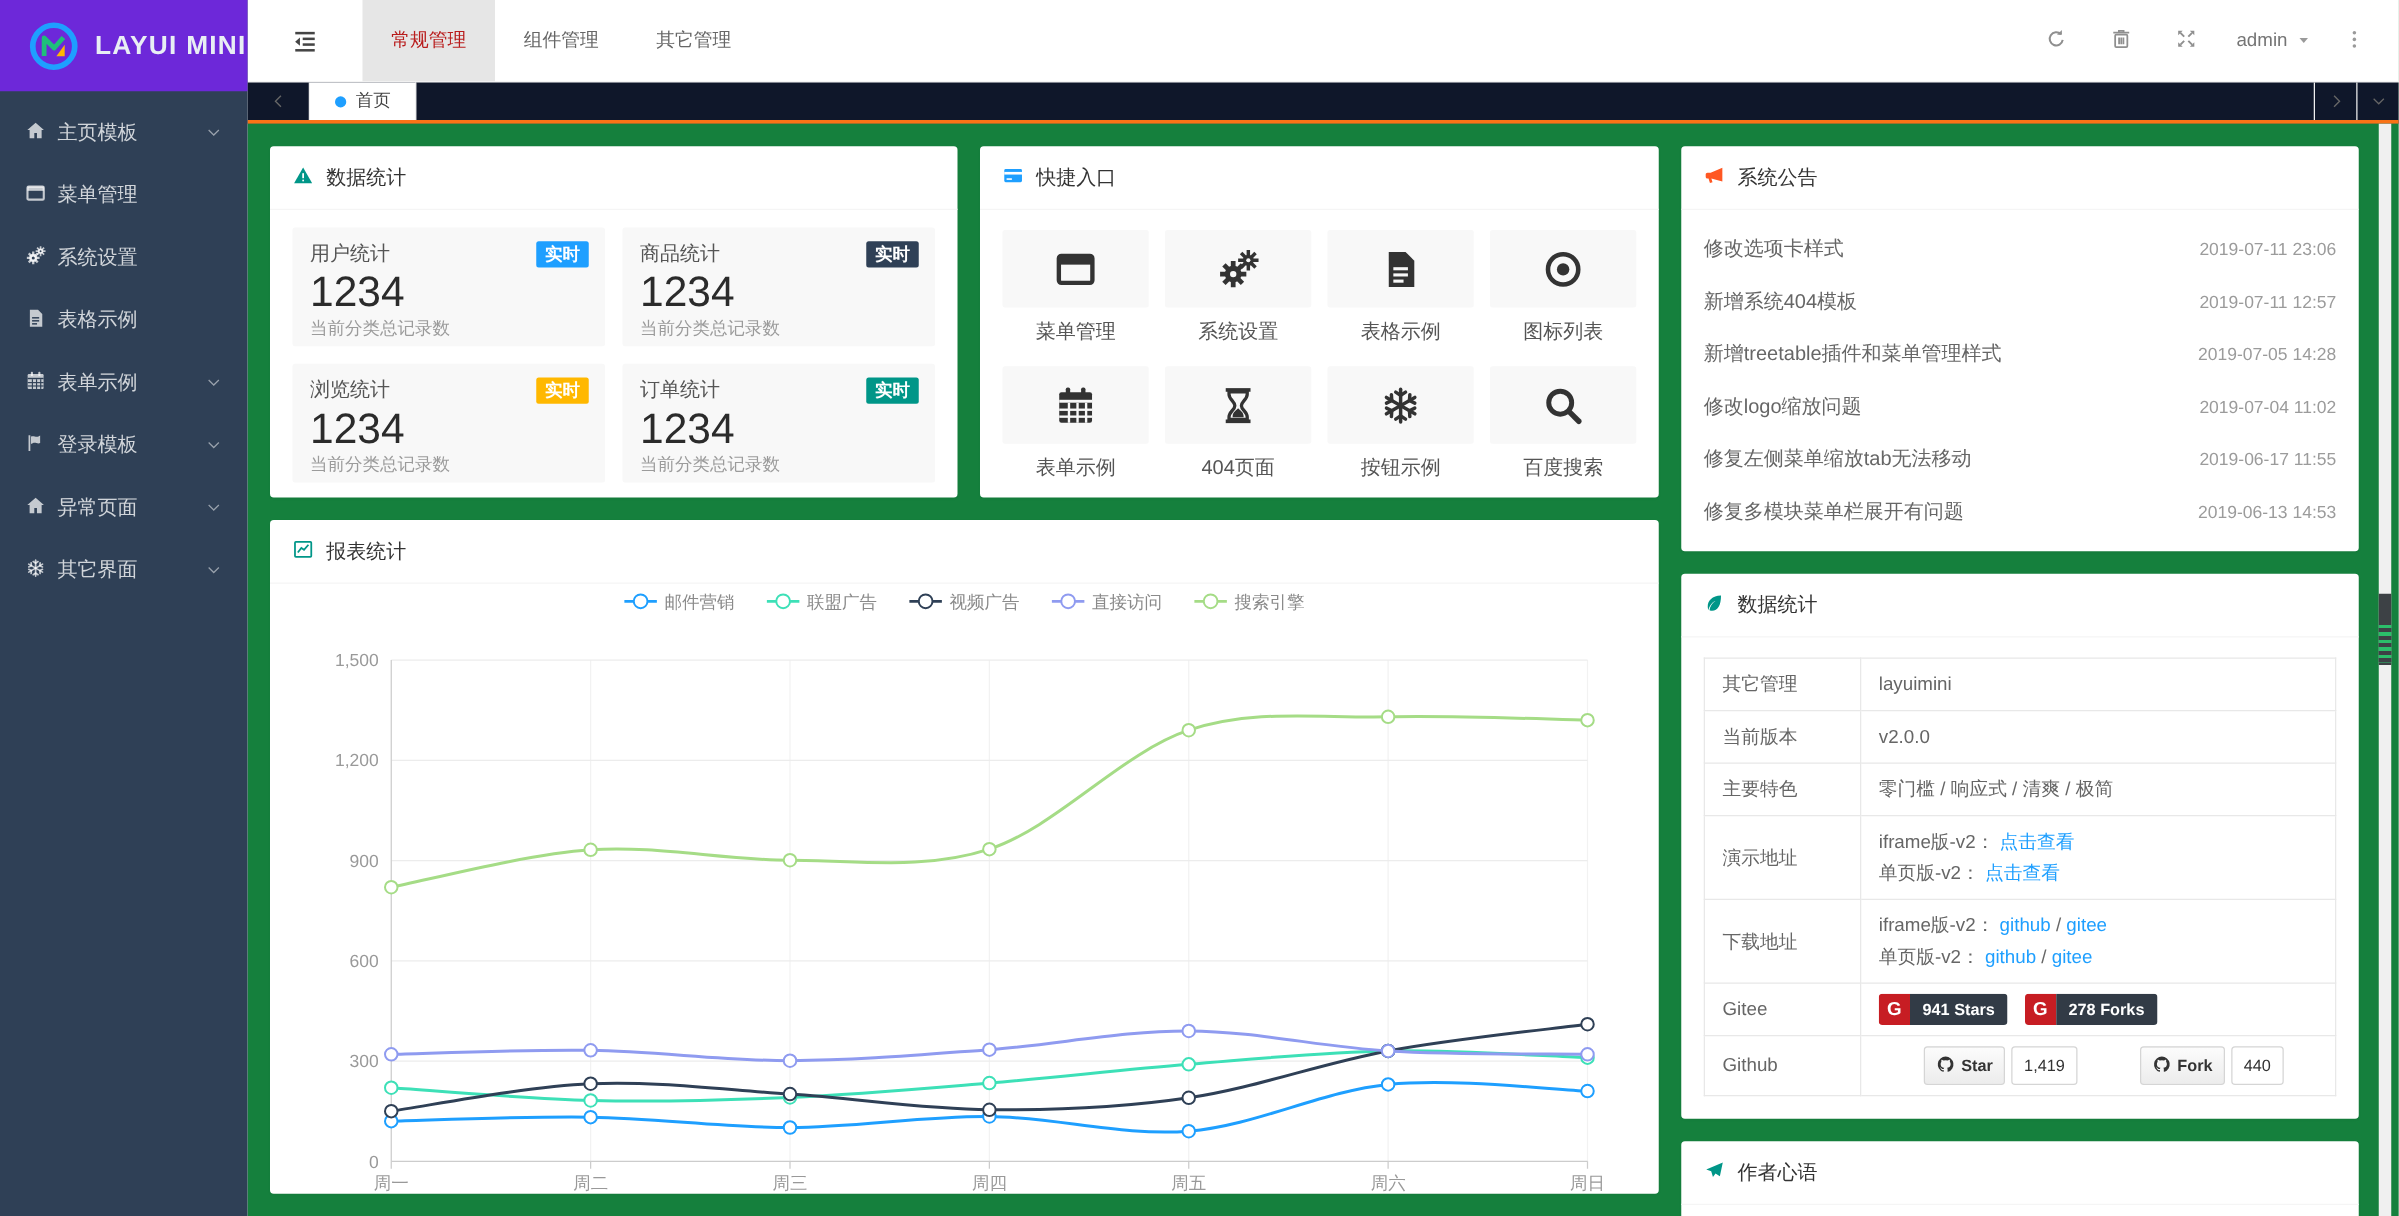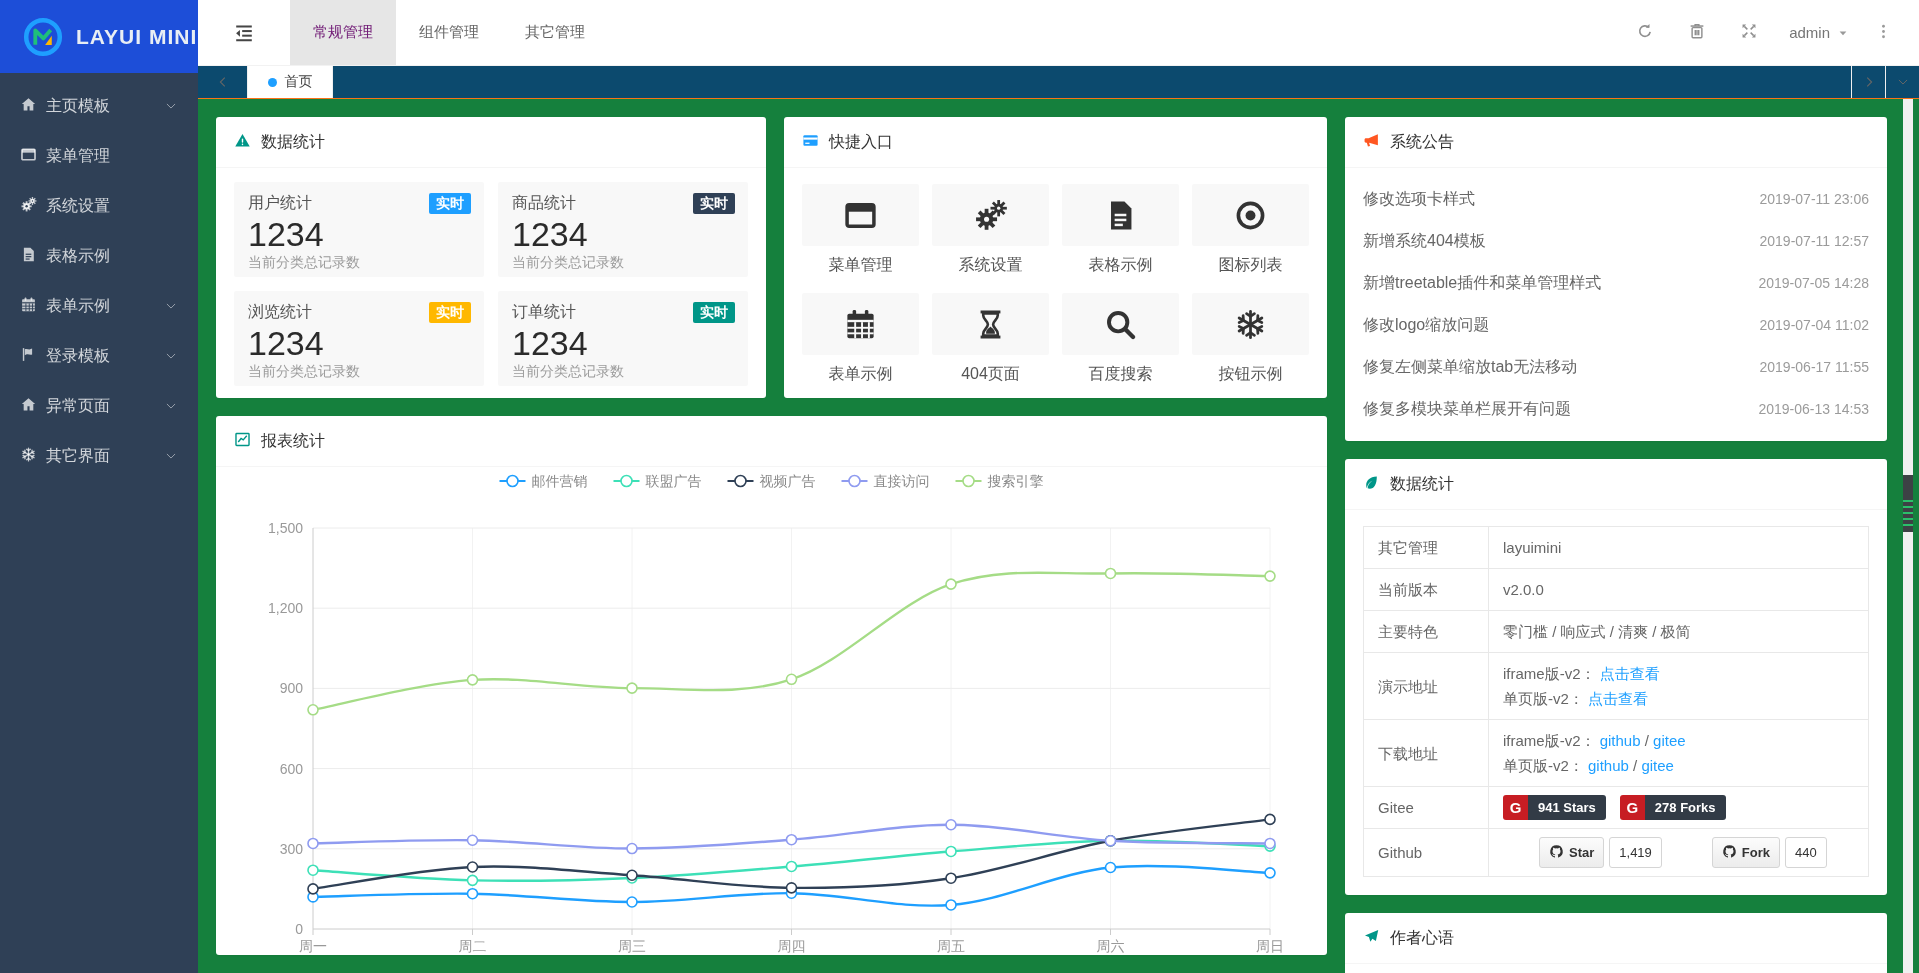--- a/index.html
+++ b/index.html
@@ -2,43 +2,43 @@
 <html><head>
 <meta charset="utf-8">
 <style>
   html,body{margin:0;padding:0;}
   body{width:1919px;height:973px;overflow:hidden;font-family:"Liberation Sans","DejaVu Sans",sans-serif;background:#fff;color:#333;}
   .app{position:relative;width:1919px;height:973px;overflow:hidden;}
   .ic{width:1em;height:1em;display:inline-block;vertical-align:-0.12em;fill:currentColor;}
 
   
   .sidebar{position:absolute;left:0;top:0;bottom:0;width:198px;background:#2f4056;z-index:5;}
-  .logo-bar{height:73px;background:#1d4ed8;display:flex;align-items:center;padding-left:22px;gap:12px;}
+  .logo-bar{height:73px;background:#6d28d9;display:flex;align-items:center;padding-left:22px;gap:12px;}
   .logo-mark{width:42px;height:42px;flex:none;}
   .logo-text{color:#e8eef4;font-size:21px;font-weight:bold;letter-spacing:1px;}
   .menu{list-style:none;margin:0;padding:8px 0 0 0;}
   .menu li{height:50px;display:flex;align-items:center;padding:0 20px;color:rgba(255,255,255,.78);font-size:16px;cursor:pointer;--hole:#2f4056;}
   .menu li .icw{width:26px;font-size:17px;color:rgba(255,255,255,.72);}
   .menu li .chev{margin-left:auto;font-size:14px;color:rgba(255,255,255,.5);}
 
   
   .main{position:absolute;left:198px;top:0;right:0;bottom:0;}
   .topbar{height:66px;background:#fff;display:flex;align-items:stretch;border-bottom:1px solid #f2f2f2;box-sizing:border-box;}
   .collapse-btn{width:92px;display:flex;align-items:center;justify-content:center;font-size:22px;color:#454545;cursor:pointer;}
   .mod-tabs{display:flex;}
   .mod-tab{padding:0 23px;display:flex;align-items:center;font-size:15px;color:#666;cursor:pointer;}
-  .mod-tab.active{background:#e6e6e6;color:#701a75;}
+  .mod-tab.active{background:#e6e6e6;color:#b91c1c;}
   .top-actions{margin-left:auto;display:flex;align-items:center;padding-right:16px;}
   .tb-btn{width:52px;text-align:center;font-size:18px;color:#8f8f8f;cursor:pointer;}
   .admin-dd{display:flex;align-items:center;gap:7px;color:#757575;font-size:15px;padding:0 14px;cursor:pointer;}
   .admin-dd .ic{font-size:12px;color:#9a9a9a;}
   .more-btn{width:40px;text-align:center;font-size:17px;color:#9a9a9a;cursor:pointer;}
 
   
-  .tabstrip{height:33px;background:#0c4a6e;display:flex;align-items:stretch;border-bottom:1px solid #f97316;box-sizing:border-box;justify-content:flex-end;}
+  .tabstrip{height:33px;background:#0f172a;display:flex;align-items:stretch;border-bottom:3px solid #f97316;box-sizing:border-box;justify-content:flex-end;}
   .ts-btn{width:49px;display:flex;align-items:center;justify-content:center;color:#666;font-size:14px;border-right:1px solid #f0f0f0;cursor:pointer;}
   .ts-tab{width:84px;display:flex;align-items:center;justify-content:center;gap:8px;font-size:14px;color:#444;border-right:1px solid #f0f0f0;cursor:pointer;background:#fff;}
   .ts-dot{width:9px;height:9px;border-radius:50%;background:#1E9FFF;}
   .ts-right{margin-left:auto;display:flex;}
   .ts-right .ts-btn{border-right:none;border-left:1px solid #f0f0f0;width:33px;}
 
   
   .content{height:874px;box-sizing:border-box;background:#15803d;padding:18px 32px 18px 18px;display:flex;gap:18px;overflow:hidden;}
   .card{background:#fff;border-radius:3px;box-shadow:0 1px 2px rgba(0,0,0,.05);}
   .card-h{height:50px;display:flex;align-items:center;padding:0 18px;border-bottom:1px solid #f5f5f5;font-size:16px;color:#333;gap:10px;}
@@ -431,47 +431,47 @@
                       <rect x="5.2" y="19.6" width="13.6" height="2"></rect>
                       <path d="M7 4.4h10v1.3c0 2.9-3.2 4-3.2 6.3 0 2.3 3.2 3.4 3.2 6.3v1.3H7v-1.3c0-2.9 3.2-4 3.2-6.3 0-2.3-3.2-3.4-3.2-6.3z" fill="none" stroke="currentColor" stroke-width="1.8"></path>
                       <path d="M12 13.4c.9 1.2 3 2 3 4.3v.7H9v-.7c0-2.3 2.1-3.1 3-4.3z"></path>
                     </svg>
                   </div>
     <div class="quick-label">404页面</div>
                 </div>
                 <div class="quick-item">
                   <div class="quick-ic">
                     <svg class="ic" viewBox="0 0 24 24" aria-hidden="true">
-                      <circle cx="10.4" cy="10.4" r="6.3" fill="none" stroke="currentColor" stroke-width="2.7"></circle>
-                      <line x1="15.3" y1="15.3" x2="20.6" y2="20.6" stroke="currentColor" stroke-width="3" stroke-linecap="round"></line>
-                    </svg>
-                  </div>
-    <div class="quick-label">百度搜索</div>
-                </div>
-                <div class="quick-item">
-                  <div class="quick-ic">
-                    <svg class="ic" viewBox="0 0 24 24" aria-hidden="true">
                       <g transform="rotate(0 12 12)" fill="none" stroke="currentColor" stroke-width="1.9" stroke-linecap="round">
                         <line x1="12" y1="3" x2="12" y2="21"></line>
                         <path d="M9.3 4.6 12 6.4l2.7-1.8"></path>
                         <path d="M9.3 19.4 12 17.6l2.7 1.8"></path>
                       </g>
                       <g transform="rotate(60 12 12)" fill="none" stroke="currentColor" stroke-width="1.9" stroke-linecap="round">
                         <line x1="12" y1="3" x2="12" y2="21"></line>
                         <path d="M9.3 4.6 12 6.4l2.7-1.8"></path>
                         <path d="M9.3 19.4 12 17.6l2.7 1.8"></path>
                       </g>
                       <g transform="rotate(120 12 12)" fill="none" stroke="currentColor" stroke-width="1.9" stroke-linecap="round">
                         <line x1="12" y1="3" x2="12" y2="21"></line>
                         <path d="M9.3 4.6 12 6.4l2.7-1.8"></path>
                         <path d="M9.3 19.4 12 17.6l2.7 1.8"></path>
                       </g>
                     </svg>
                   </div>
     <div class="quick-label">按钮示例</div>
+                </div>
+                <div class="quick-item">
+                  <div class="quick-ic">
+                    <svg class="ic" viewBox="0 0 24 24" aria-hidden="true">
+                      <circle cx="10.4" cy="10.4" r="6.3" fill="none" stroke="currentColor" stroke-width="2.7"></circle>
+                      <line x1="15.3" y1="15.3" x2="20.6" y2="20.6" stroke="currentColor" stroke-width="3" stroke-linecap="round"></line>
+                    </svg>
+                  </div>
+    <div class="quick-label">百度搜索</div>
                 </div>
               </div>
           </section>
         </div>
 
         <section class="card chart-card">
           <div class="card-h">
             <span class="icw" id="chart-hicon" style="color: rgb(0, 150, 136);"><svg class="ic" viewBox="0 0 24 24" aria-hidden="true">
                   <rect x="2.8" y="3.5" width="18.4" height="17" rx="1" fill="none" stroke="currentColor" stroke-width="2"></rect>
                   <polyline points="6 15.5 10 10.5 13 12.5 18 6.8" fill="none" stroke="currentColor" stroke-width="2"></polyline>

